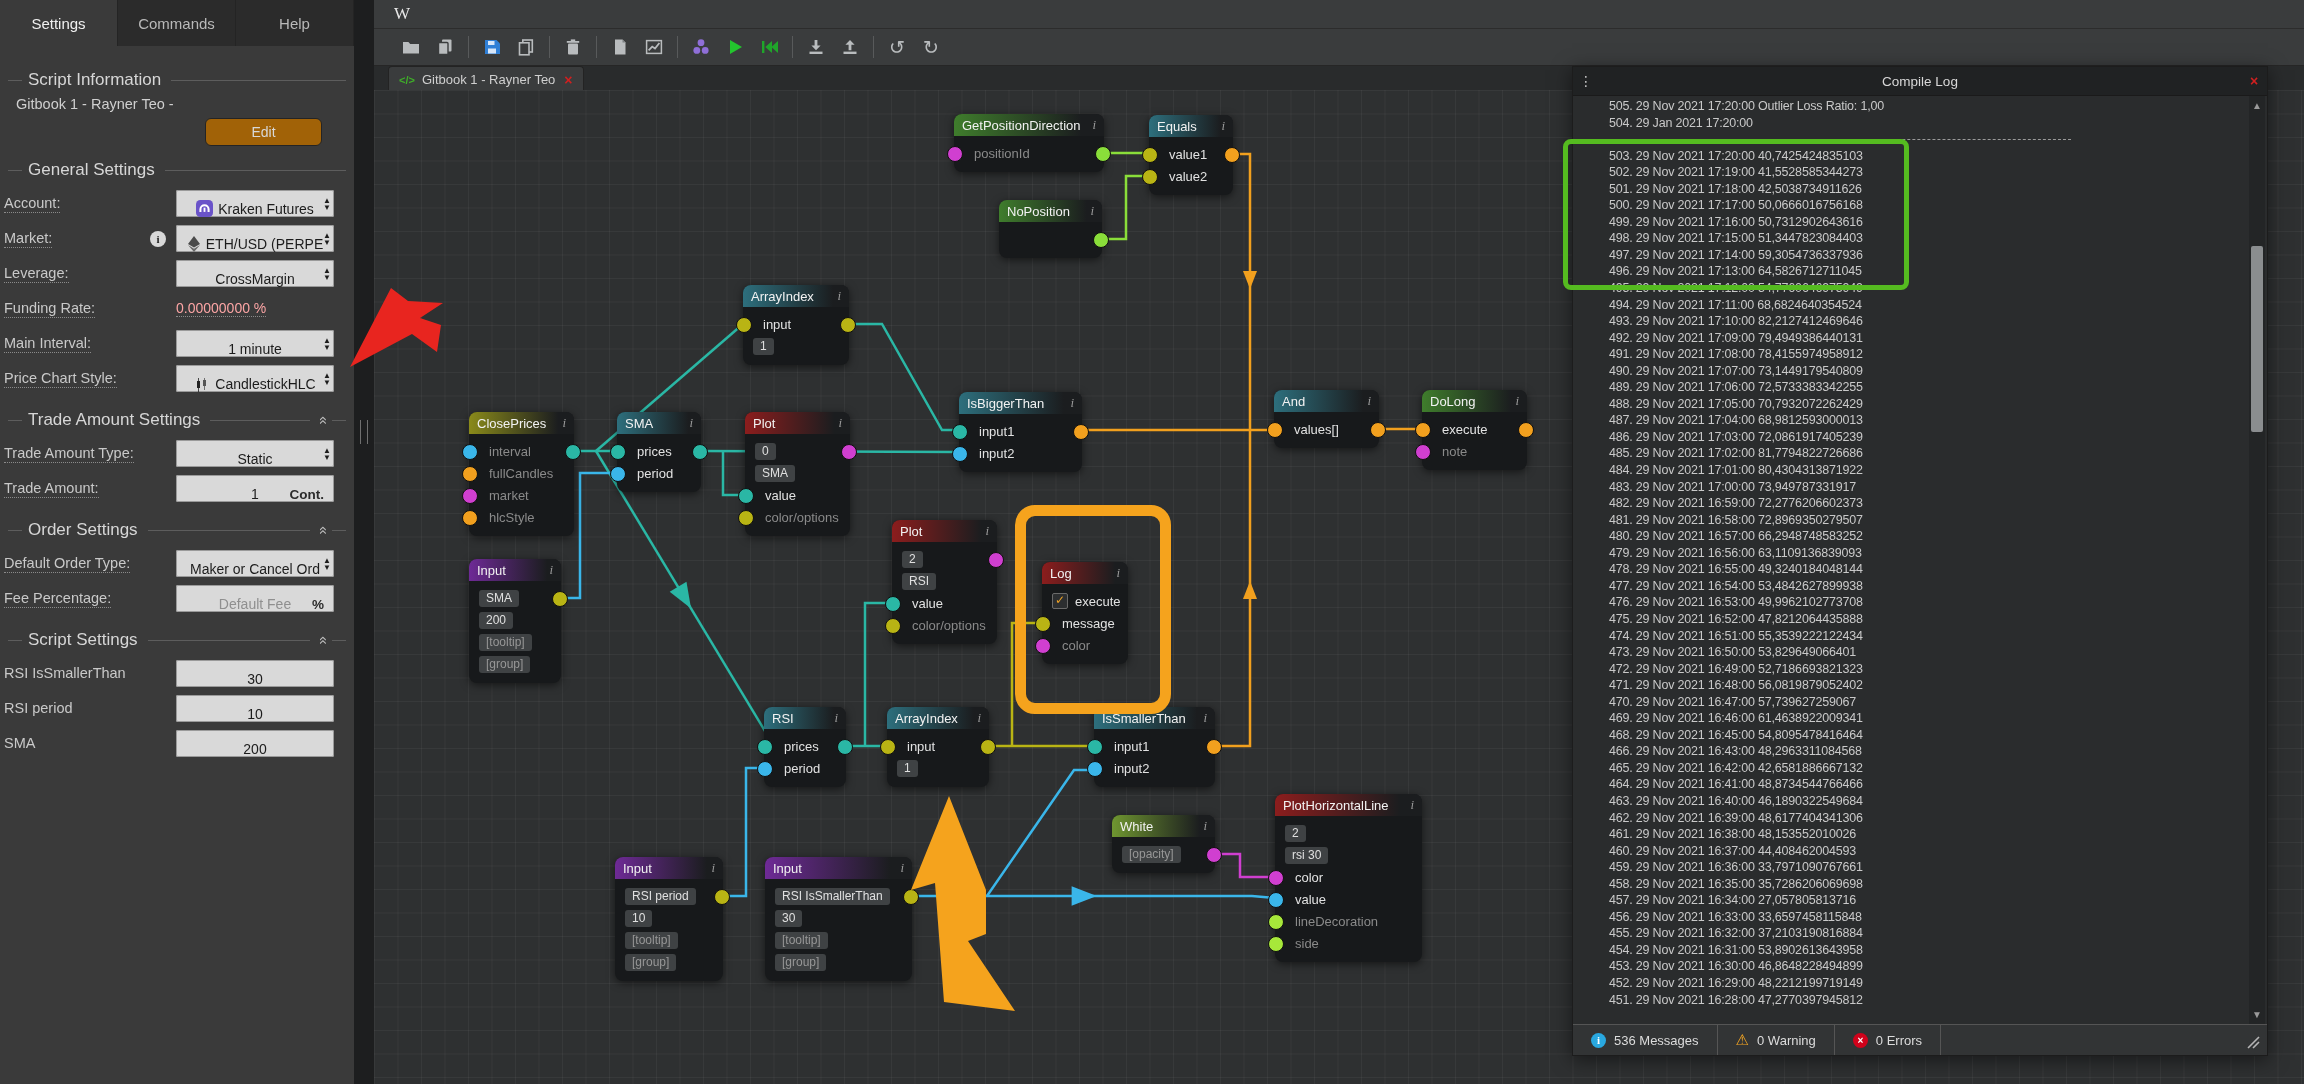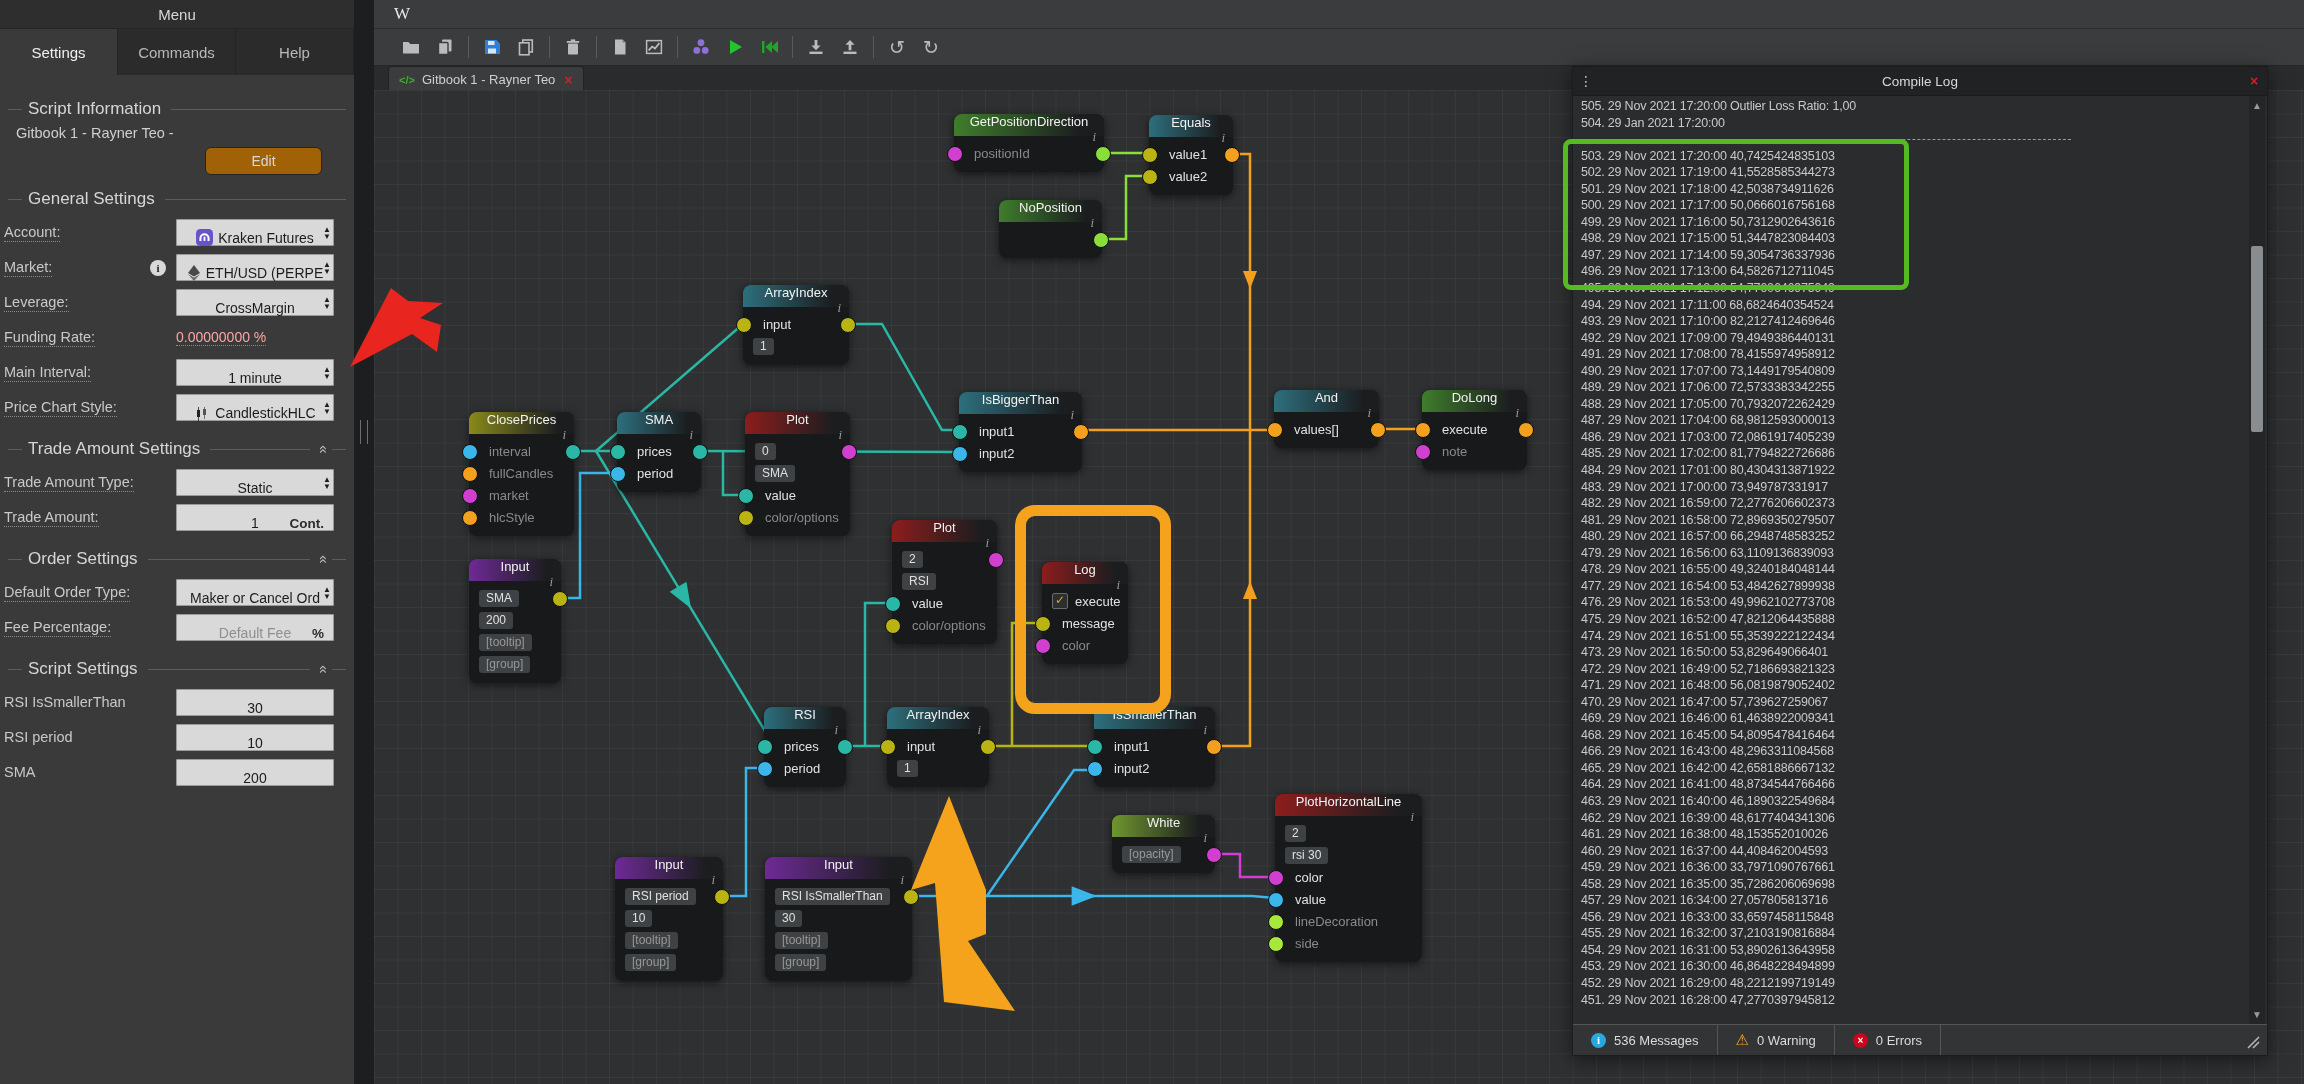--- a/index.html
+++ b/index.html
@@ -56,21 +56,21 @@
   .doc-tab .closeico{color:#d02020;font-weight:bold;font-size:14px;margin-left:9px;}
   
   .canvas{position:absolute;left:0;top:90px;right:0;bottom:0;background-color:#2e3031;
     background-image:linear-gradient(rgba(255,255,255,.045) 1px,transparent 1px),
                      linear-gradient(90deg,rgba(255,255,255,.045) 1px,transparent 1px);
     background-size:23.5px 23.5px;}
   .wires{position:absolute;left:0;top:0;z-index:1;}
   .node{position:absolute;background:#17191b;border-radius:8px;z-index:2;
         box-shadow:0 2px 8px rgba(0,0,0,.55);font-size:13px;}
   .nhead{height:22px;border-radius:8px 8px 0 0;display:flex;align-items:center;padding:0 8px;
-        color:#f2f2f2;font-size:13px;flex-direction:column;}
+        color:#f2f2f2;font-size:13px;}
   .nhead .ninfo{margin-left:auto;color:#9a9a9a;font-family:"Liberation Serif",serif;font-style:italic;font-size:13px;}
   .nhead.green {background:linear-gradient(90deg,#3f7d2c,#1b1d1f 85%);}
   .nhead.teal  {background:linear-gradient(90deg,#2d6f7d,#1b1d1f 85%);}
   .nhead.red   {background:linear-gradient(90deg,#8c1d1d,#1b1d1f 85%);}
   .nhead.purple{background:linear-gradient(90deg,#6e2a96,#1b1d1f 85%);}
   .nhead.olive {background:linear-gradient(90deg,#8a8a1a,#1b1d1f 85%);}
   .nhead.lime  {background:linear-gradient(90deg,#6f9630,#1b1d1f 85%);}
   .nbody{padding:6px 0 8px 0;position:relative;}
   .nrow{height:22px;display:flex;align-items:center;position:relative;padding-left:20px;color:#e2e2e2;}
   .nrow.dim{color:#8a8a8a;}
@@ -86,21 +86,21 @@
   .anno{position:absolute;z-index:3;pointer-events:none;}
   
   .logpanel{position:absolute;left:1572px;top:66px;width:694px;height:988px;background:#2a2c2d;
         border:1px solid #1c1c1c;z-index:6;display:flex;flex-direction:column;box-shadow:0 4px 18px rgba(0,0,0,.5);}
   .loghead{height:28px;background:#202223;display:flex;align-items:center;border-bottom:1px solid #1a1a1a;flex:0 0 auto;}
   .loghead .kebab{width:26px;text-align:center;color:#c5c5c5;font-size:14px;}
   .loghead .ltitle{flex:1;text-align:center;font-size:13.5px;color:#d8d8d8;}
   .loghead .lclose{width:26px;text-align:center;color:#d02020;font-weight:bold;font-size:14px;}
   .logbody{position:relative;flex:1;overflow:hidden;}
   .loglines{position:absolute;left:8px;top:2px;right:24px;}
-  .logline{height:16.55px;font-size:12.5px;color:#c9c9c9;white-space:nowrap;letter-spacing:-.2px;line-height:16.55px;}
+  .logline{height:16.55px;font-size:12.5px;color:#c9c9c9;white-space:nowrap;letter-spacing:-.2px;line-height:16.55px;margin-left:28px;}
   .logsep{height:16.55px;position:relative;}
   .logsep::after{content:"";position:absolute;left:0;right:26%;top:8px;border-top:1px dashed #9a9a9a;}
   .logscroll{position:absolute;right:2px;top:0;bottom:0;width:16px;background:#232526;}
   .logscroll .arr{position:absolute;left:0;width:16px;text-align:center;color:#9a9a9a;font-size:10px;}
   .logscroll .thumb{position:absolute;left:2px;width:12px;background:#8a8d8f;border-radius:2px;}
   .logstatus{height:30px;background:#323435;border-top:1px solid #555;display:flex;align-items:center;
         font-size:13px;color:#dcdcdc;flex:0 0 auto;position:relative;}
   .lsitem{display:flex;align-items:center;padding:0 18px;height:100%;}
   .lsdiv{width:1px;height:100%;background:#555;}
   .ls-ico{margin-right:8px;display:inline-flex;align-items:center;justify-content:center;}
@@ -110,21 +110,20 @@
   .ico-err{width:15px;height:15px;border-radius:50%;background:#d0021b;color:#fff;font-size:10px;font-weight:bold;
         display:flex;align-items:center;justify-content:center;}
   .grip2{position:absolute;right:6px;bottom:5px;}
 </style>
 </head>
 <body>
 
 <div class="app">
 
   <div class="sidebar">
-    <div class="menu-bar">Menu</div>
     <div class="side-tabs">
         <div class="side-tab active">Settings</div>
         <div class="side-tab">Commands</div>
         <div class="side-tab">Help</div>
       </div>
     <div class="side-body">
         <div class="sec-title">
           <span class="ln"></span>
           <span>Script Information</span>
           <span class="ln2"></span>

